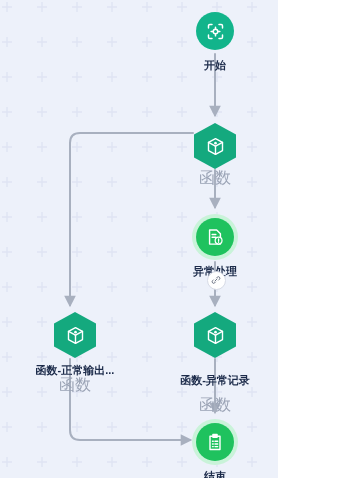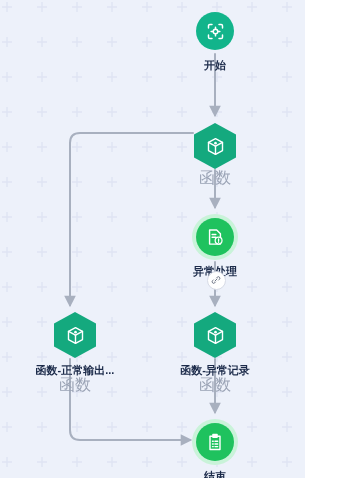--- a/index.html
+++ b/index.html
@@ -8,21 +8,21 @@
   }
   body {
     width: 343px;
     height: 478px;
     overflow: hidden;
     font-family: "Liberation Sans", "DejaVu Sans", sans-serif;
   }
 
   #canvas {
     position: relative;
-    width: 305px;
+    width: 278px;
     height: 478px;
     background-color: #edf1fa;
     background-image:
       linear-gradient(to right, #e0e5f5 1px, transparent 1px),
       linear-gradient(to bottom, #e0e5f5 1px, transparent 1px);
     background-size: 35px 35px, 35px 35px;
     background-position: 14px 13px, 14px 13px;
     overflow: hidden;
   }
   
@@ -245,21 +245,21 @@
             <path d="M12 11.7 L12 21"></path>
             <circle cx="12" cy="8.2" r="1.5" fill="#ffffff" stroke="none"></circle>
           </svg>
         </span>
       </div>
     </div>
     <div class="label">函数-正常输出...</div>
     <div class="sublabel">函数</div>
   </div>
 
-  <div class="node" style="left:215px; top:311px;">
+  <div class="node" style="left:215px; top:311px;gap:10px;">
     <div class="hexwrap">
       <div class="hex">
         <span class="icon">
           <svg width="21" height="21" viewBox="0 0 24 24" fill="none" stroke="#ffffff" stroke-width="1.6" stroke-linejoin="round" stroke-linecap="round">
             <path d="M12 3 L20 7.3 L20 16.7 L12 21 L4 16.7 L4 7.3 Z"></path>
             <path d="M4 7.3 L12 11.7 L20 7.3"></path>
             <path d="M12 11.7 L12 21"></path>
             <circle cx="12" cy="8.2" r="1.5" fill="#ffffff" stroke="none"></circle>
           </svg>
         </span>

